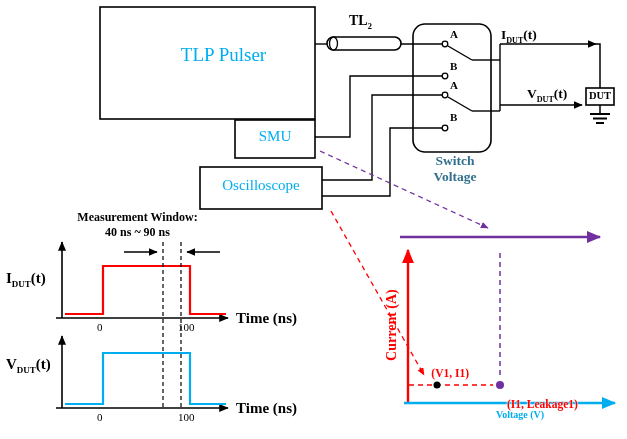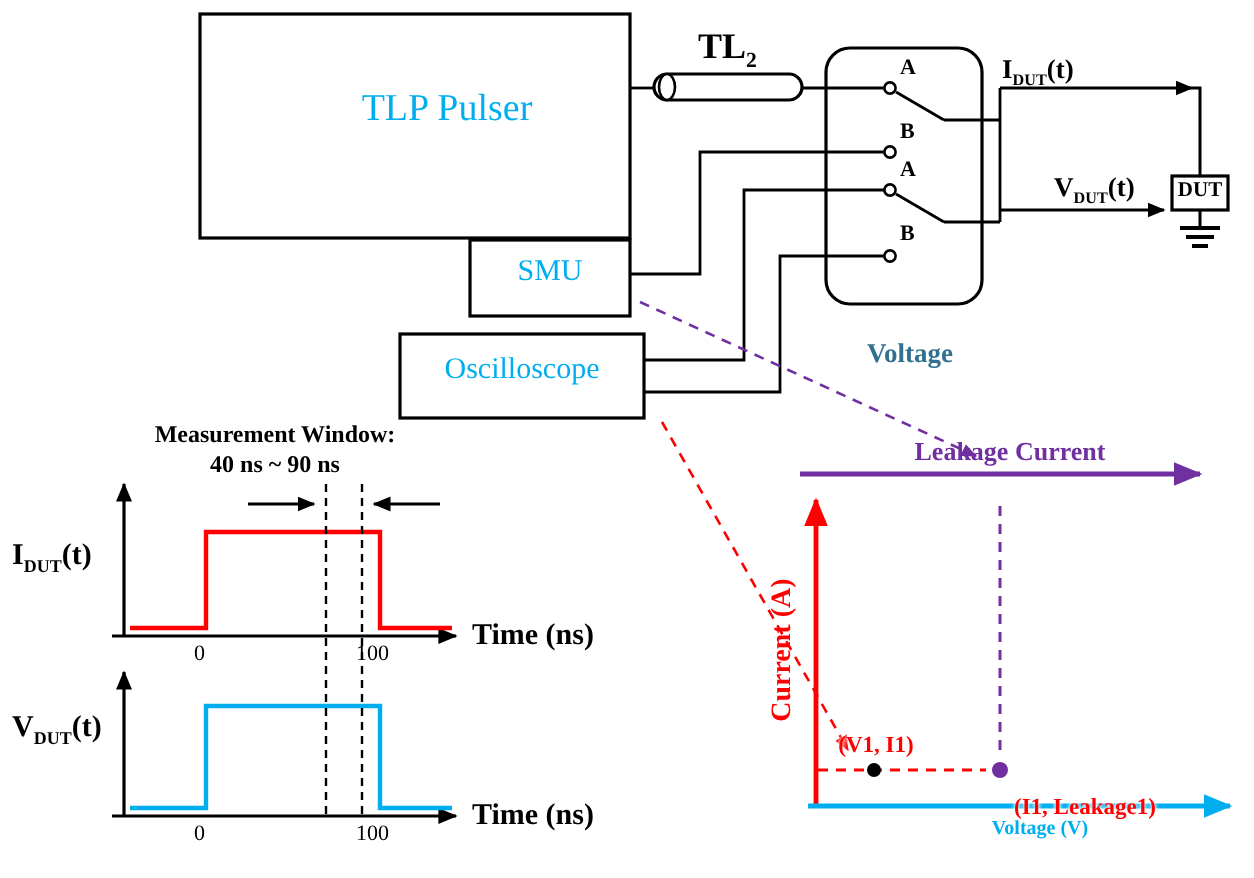--- a/index.html
+++ b/index.html
@@ -12,21 +12,21 @@
   }
   .canvas svg{position:absolute;left:0;top:0;}
   .lbl{position:absolute;color:var(--black);white-space:nowrap;line-height:1.15;}
   .ctr{text-align:center;}
   .b{font-weight:bold;}
   .c-cyan{color:var(--cyan);}
   .c-red{color:var(--red);}
   .c-purple{color:var(--purple);}
   .c-teal{color:var(--teal);}
   sub{font-size:0.6em;line-height:0;}
-  .glow{text-shadow:0 0 2px #fff,0 0 2px #fff;}
+  .glow{text-shadow:0 0 2px #fff,0 0 2px #fff;text-align:right;}
   
   .wire{stroke:var(--black);stroke-width:1.4;fill:none;}
   .thin{stroke:var(--black);stroke-width:1.5;fill:none;}
   .box{stroke:var(--black);stroke-width:1.6;fill:var(--white);}
   .axis{stroke:var(--black);stroke-width:1.6;fill:none;}
   .pulse-i{stroke:var(--red);stroke-width:2.2;fill:none;}
   .pulse-v{stroke:var(--cyan);stroke-width:2.2;fill:none;}
   .ax-red{stroke:var(--red);stroke-width:2.4;fill:none;}
   .ax-cyan{stroke:var(--cyan);stroke-width:2.4;fill:none;}
   .ax-purple{stroke:var(--purple);stroke-width:2.4;fill:none;}
@@ -148,26 +148,27 @@
     <g>
       <line x1="320" y1="151" x2="488" y2="228" class="dash-p" style="stroke-width:1.3" marker-end="url(#mk-purple)"></line>
     </g>
     <g>
       <line x1="331" y1="211" x2="424" y2="375" class="dash-r" style="stroke-width:1.3" marker-end="url(#mk-red)"></line>
     </g>
   </svg>
 
   <div class="lbl ctr c-cyan" style="left:100px;top:44px;width:247px;font-size:19px;">TLP Pulser</div>
 
-  <div class="lbl b" style="left:349px;top:13px;font-size:18px;"><span>TL</span><sub>2</sub></div>
+  <div class="lbl b" style="left:349px;top:13px;font-size:14px;"><span>TL</span><sub>2</sub></div>
 
   <div class="lbl ctr c-cyan" style="left:235px;top:128px;width:80px;font-size:15px;">SMU</div>
 
   <div class="lbl ctr c-cyan" style="left:200px;top:177px;width:122px;font-size:15px;">Oscilloscope</div>
 
+  <div class="lbl ctr b c-teal" style="left:405px;top:153px;width:100px;font-size:13.5px;">Switch</div>
   <div class="lbl ctr b c-teal" style="left:405px;top:169px;width:100px;font-size:13.5px;">Voltage</div>
 
   <div class="lbl ctr b" style="left:586px;top:90px;width:28px;font-size:10.5px;">DUT</div>
 
   <div class="lbl b" style="left:450px;top:28px;font-size:11px;">A</div>
   <div class="lbl b" style="left:450px;top:60px;font-size:11px;">B</div>
   <div class="lbl b" style="left:450px;top:79px;font-size:11px;">A</div>
   <div class="lbl b" style="left:450px;top:111px;font-size:11px;">B</div>
 
   <div class="lbl b" style="left:501px;top:27px;font-size:13.5px;"><span>I</span><sub>DUT</sub><span>(t)</span></div>
@@ -180,21 +181,20 @@
   <div class="lbl b" style="left:6px;top:356px;font-size:15px;"><span>V</span><sub>DUT</sub><span>(t)</span></div>
 
   <div class="lbl" style="left:97px;top:321px;font-size:11px;">0</div>
   <div class="lbl" style="left:178px;top:321px;font-size:11px;">100</div>
   <div class="lbl b" style="left:236px;top:310px;font-size:15px;">Time (ns)</div>
 
   <div class="lbl" style="left:97px;top:411px;font-size:11px;">0</div>
   <div class="lbl" style="left:178px;top:411px;font-size:11px;">100</div>
   <div class="lbl b" style="left:236px;top:400px;font-size:15px;">Time (ns)</div>
 
-  <div class="lbl ctr b c-purple" style="left:425px;top:219px;width:160px;font-size:13px;">Leakage Current</div>
 
   <div class="lbl ctr b c-red" style="left:337px;top:317px;width:110px;font-size:14px;transform:rotate(-90deg);">Current (A)</div>
 
   <div class="lbl ctr b c-cyan" style="left:445px;top:409px;width:150px;font-size:10px;">Voltage (V)</div>
 
   <div class="lbl ctr b c-red glow" style="left:407px;top:367px;width:62px;font-size:11.5px;">(V1, I1)</div>
   <div class="lbl b c-red glow" style="left:507px;top:398px;font-size:11.5px;">(I1, Leakage1)</div>
 
 </div>
 

